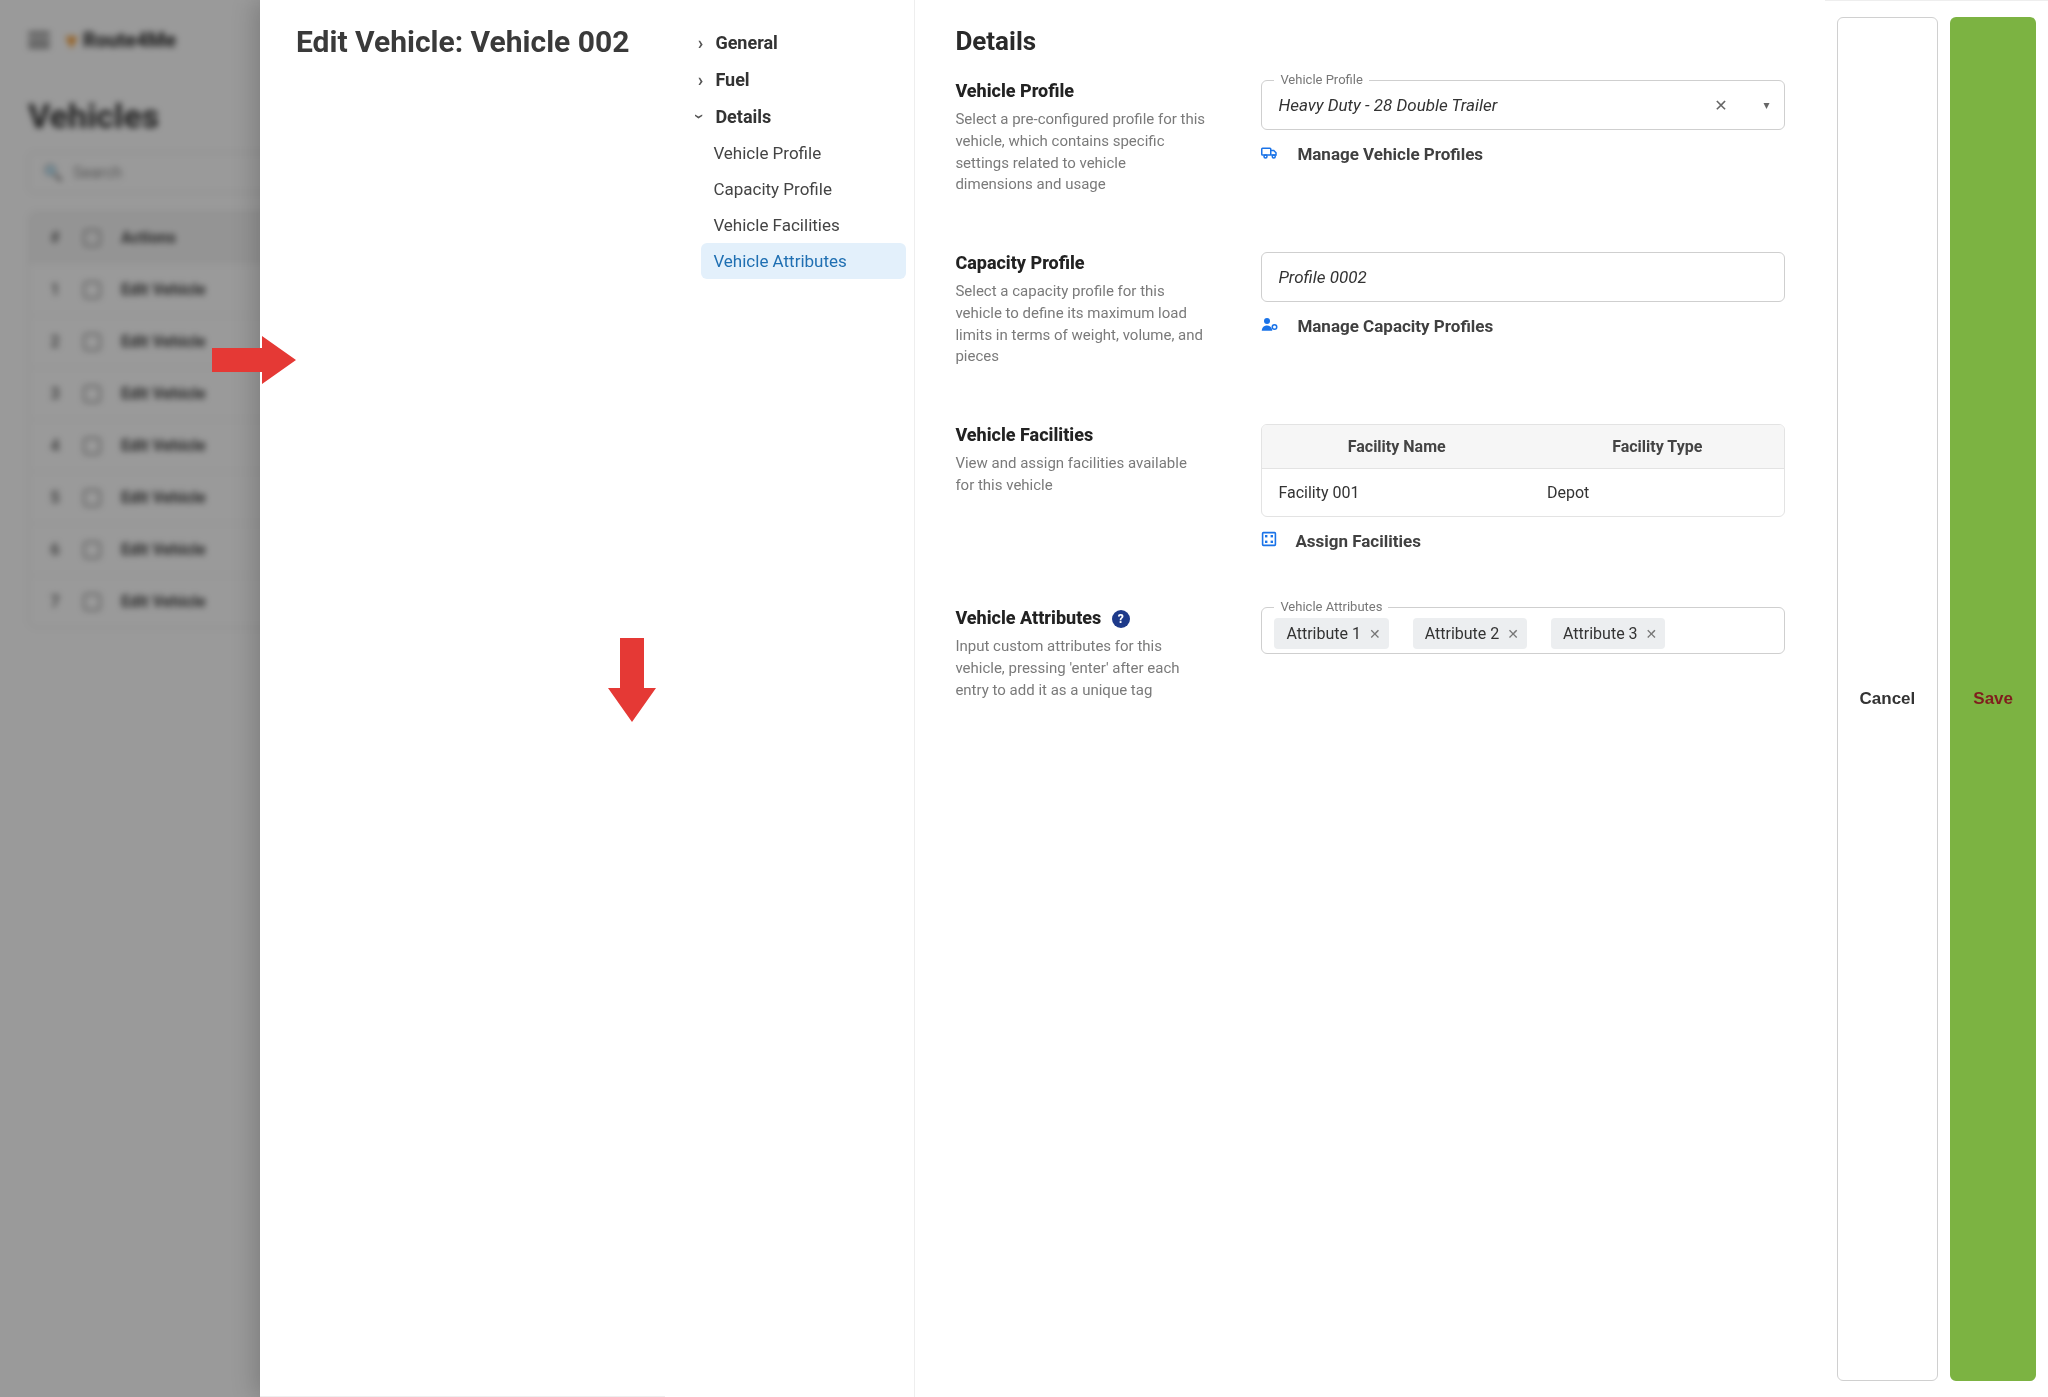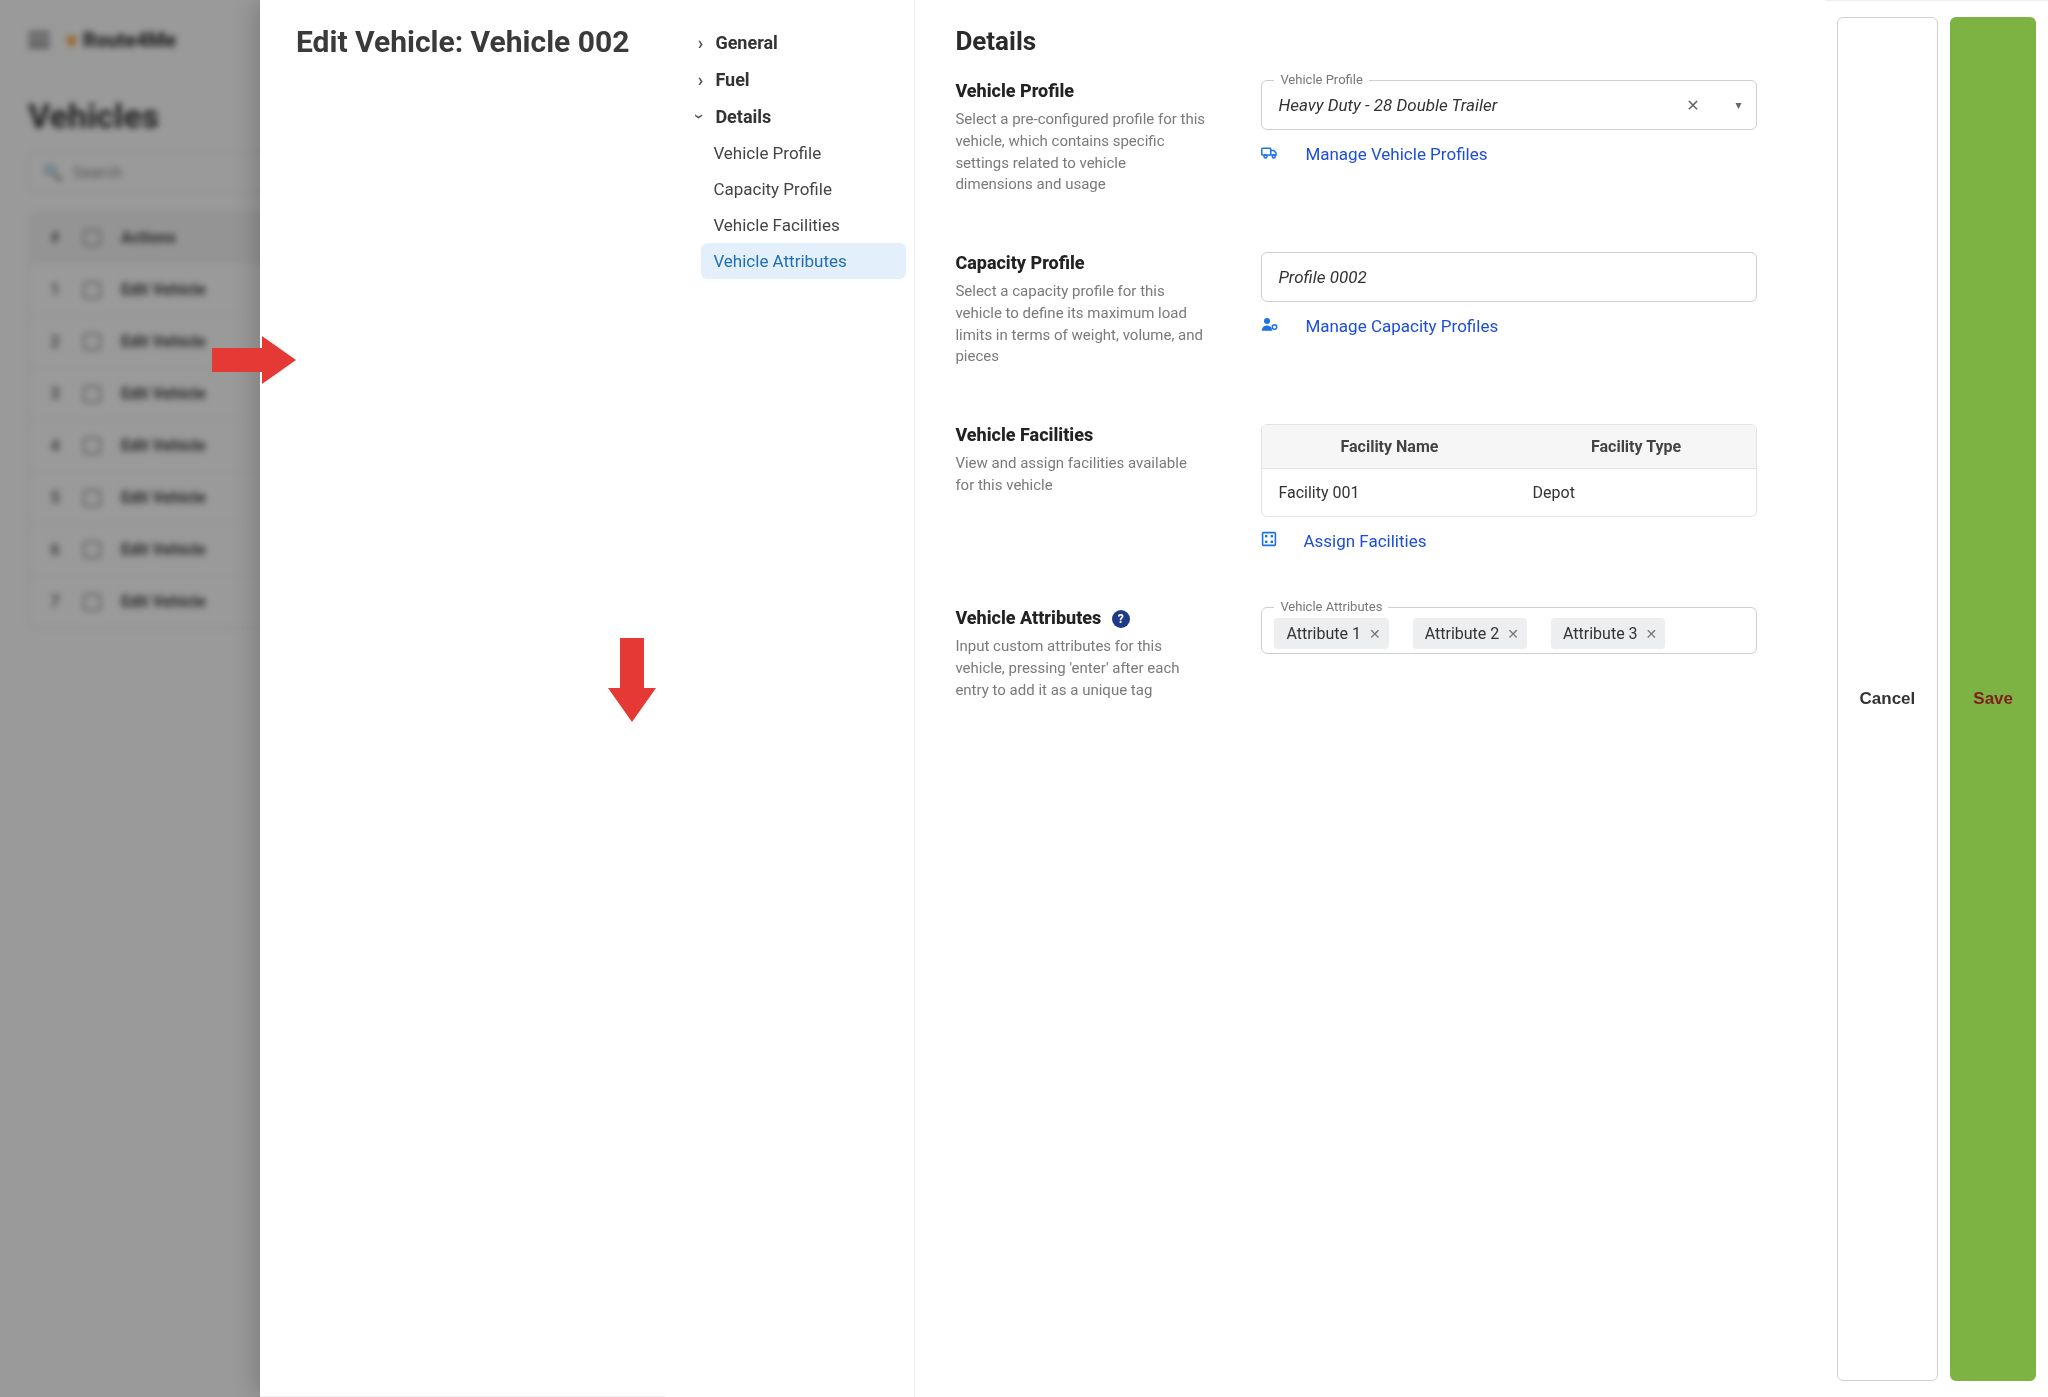--- a/index.html
+++ b/index.html
@@ -21,21 +21,21 @@
   .bg-row { display:flex; align-items:center; gap:20px; padding:16px 18px; border-top:1px solid #eee; }
   .bg-row.header { background:#f5f5f5; border-top:none; font-weight:700; }
   .bg-chk { width:18px; height:18px; border:2px solid #999; border-radius:4px; }
   .bg-num { width:16px; text-align:center; color:#555; font-weight:600; }
   .bg-cell { font-weight:700; color:#333; }
 
   
   .modal { position: fixed; top:0; right:0; bottom:0; left:260px; background:#fff; box-shadow:-4px 0 24px rgba(0,0,0,.2); display:flex; flex-direction:row; }
   .modal-header { padding:24px 36px; border-bottom:1px solid #eee; font-size:30px; font-weight:700; color:#3a3a3a; }
   .modal-body { flex:1; display:flex; overflow:hidden; min-height:0; }
-  .modal-footer { border-top:1px solid #eee; padding:16px 12px; display:flex; justify-content:flex-end; gap:12px;margin-left:28px; }
+  .modal-footer { border-top:1px solid #eee; padding:16px 12px; display:flex; justify-content:flex-end; gap:12px; }
 
   
   .side { width:250px; border-right:1px solid #eee; padding:24px 8px 24px 18px; overflow:auto; }
   .side-item { display:flex; align-items:center; gap:8px; padding:8px 10px; font-size:18px; font-weight:700; color:#333; border-radius:6px; cursor:pointer; }
   .side-item .chev { width:14px; text-align:center; color:#555; }
   .sub-list { margin-left:18px; }
   .sub-item { padding:8px 12px; font-size:17px; color:#444; border-radius:6px; cursor:pointer; }
   .sub-item.active { background:#e3f0fb; color:#1f6fb2; }
 
   
@@ -46,21 +46,21 @@
   .lhs h3 { font-size:18px; font-weight:800; color:#222; margin-bottom:8px; }
   .lhs p { font-size:15px; color:#7a7a7a; line-height:1.45; }
   .rhs { flex:1; min-width:0; }
 
   .field-wrap { position:relative; border:1px solid #cfcfcf; border-radius:6px; padding:14px 46px 14px 16px; display:flex; align-items:center; }
   .field-label { position:absolute; top:-9px; left:12px; background:#fff; padding:0 6px; font-size:13px; color:#777; }
   .field-value { font-size:17px; color:#333; flex:1;font-style:italic; }
   .field-clear { color:#666; cursor:pointer; font-size:16px; margin-right:10px; }
   .field-caret { color:#666; cursor:pointer; font-size:12px; position:absolute; right:14px; }
 
-  .link-action { display:inline-flex; align-items:center; gap:26px; color:#1d4ed8; font-weight:400; font-size:17px; margin-top:14px; cursor:pointer; }
+  .link-action { display:inline-flex; align-items:center; gap:18px; color:#404040; font-weight:700; font-size:17px; margin-top:14px; cursor:pointer; }
   .link-action .icn { color:#1a73e8; }
 
   table.facilities { width:100%; border:1px solid #e3e3e3; border-radius:6px; border-collapse:separate; border-spacing:0; overflow:hidden; }
   table.facilities th { background:#f6f6f6; text-align:center; padding:12px 16px; font-size:16px; color:#444; font-weight:700; border-bottom:1px solid #e3e3e3; }
   table.facilities td { padding:14px 16px; font-size:16px; color:#333; }
 
   .chip-input { position:relative; border:1px solid #cfcfcf; border-radius:6px; padding:10px 12px 4px; display:flex; flex-wrap:wrap; gap:8px; }
   .chip { background:#eceef0; border-radius:4px; padding:6px 8px 6px 12px; display:inline-flex; align-items:center; gap:8px; font-size:16px; color:#333; }
   .chip .x { color:#777; cursor:pointer; font-size:14px; }
 

